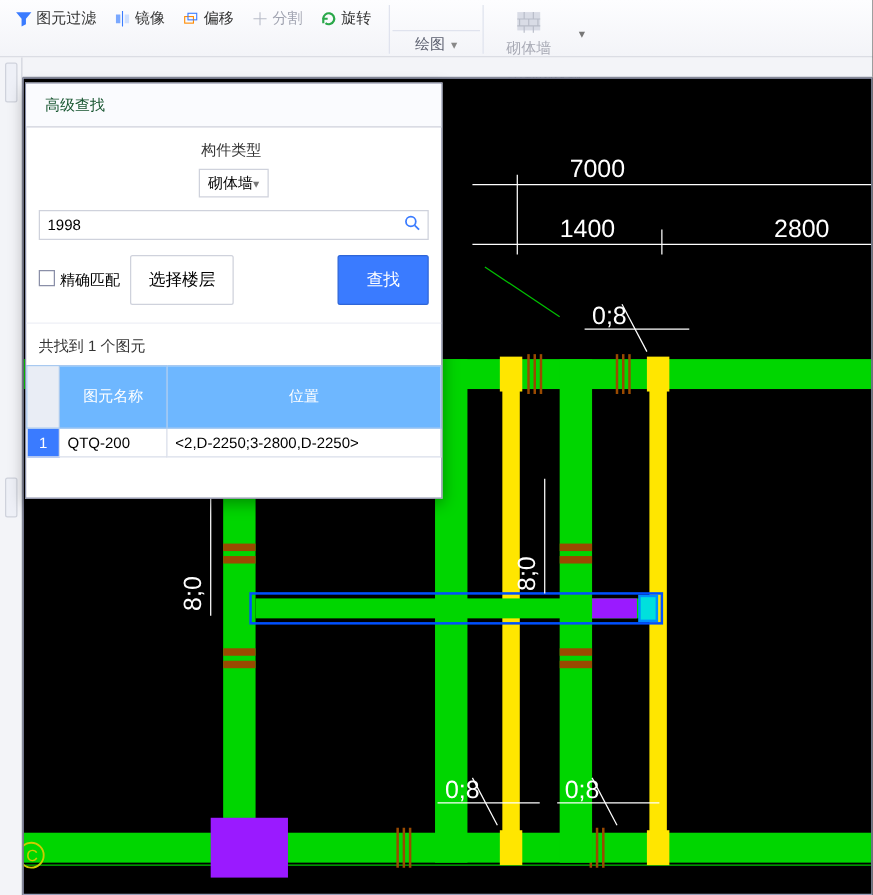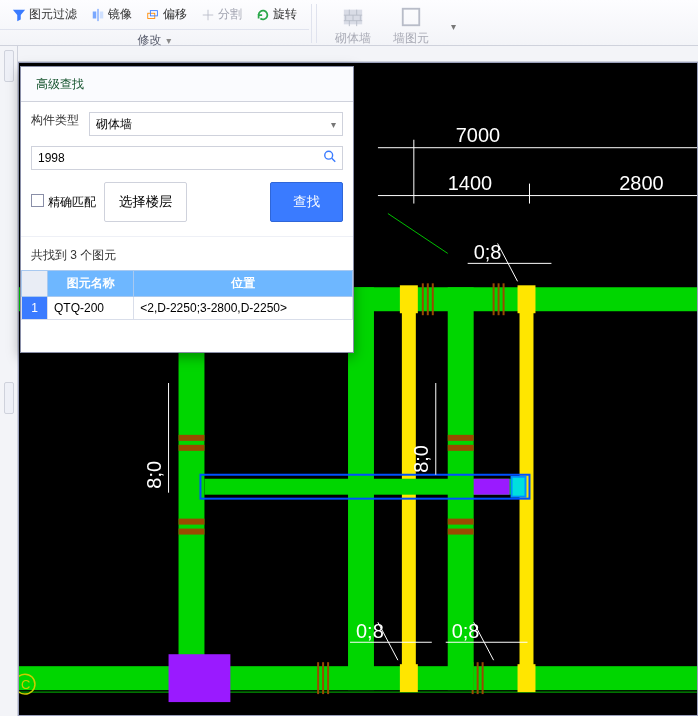--- a/index.html
+++ b/index.html
@@ -74,42 +74,42 @@
   .dlg-title { height:22px; background:linear-gradient(#f7f8fc,#eceef6);
     border-bottom:1px solid #cfd2dc; display:flex; align-items:center; justify-content:space-between;
     padding:0 4px 0 8px; font-size:12px; color:#333;
   }
   .dlg-close { width:18px; height:16px; display:flex; align-items:center;justify-content:center;
     border:1px solid #cfd2dc; background:#f8f8fb; cursor:pointer; font-size:11px; color:#666;}
   .dlg-body { padding:0; }
   .tabs { display:flex; border-bottom:1px solid #cfd2dc; background:#fafbfe; }
   .tab { padding:8px 14px; border:1px solid transparent; border-bottom:none; cursor:pointer; color:#14532d;}
   .tab.active { background:#fff; border-color:#cfd2dc; color:#1e6fff; border-radius:3px 3px 0 0; margin-bottom:-1px;}
-  .form-row { display:flex; gap:6px; padding:10px 10px 4px 10px; }
+  .form-row { display:flex; align-items:center; gap:6px; padding:10px 10px 4px 10px;flex-direction:column; }
   .form-row label { width:52px; color:#333; }
   .select, .text-input {
     flex:1; height:24px; border:1px solid #cfd2dc; padding:2px 6px; font-size:12px; background:#fff;
   }
   .select { display:flex; align-items:center; justify-content:space-between; cursor:pointer;}
   .caret { font-size:10px; color:#777; }
   .search-row { padding:6px 10px; position:relative;}
   .search-row .text-input { width:100%; padding-right:24px; }
   .search-row .mag {
     position:absolute; right:16px; top:50%; transform:translateY(-50%); color:#3a7bff; cursor:pointer;
   }
   .options-row { display:flex; align-items:center; gap:8px; padding:6px 10px 14px 10px;}
   .chk { display:flex; gap:4px; cursor:pointer;}
   .chk-box { width:13px;height:13px;border:1px solid #8a8fa8;}
   .btn {
     height:40px; padding:0 14px; border:1px solid #cfd2dc; background:#fff; cursor:pointer; border-radius:2px;
   }
   .btn.primary { background:#3a7bff; color:#fff; border-color:#2f66d8; padding:0 22px;}
   .results-hdr { padding:10px 10px 6px 10px; color:#333; border-top:1px solid #eef0f6;}
   .grid { width:100%; border-collapse:collapse; }
-  .grid th { background:#6eb7ff; color:#fff; font-weight:bold; padding:4px 6px; border:1px solid #a8c9f0;}
+  .grid th { background:#6eb7ff; color:#fff; font-weight:normal; padding:16px 6px; border:1px solid #a8c9f0;}
   .grid th.rownum { background:#e9edf5; width:26px;}
   .grid td { padding:4px 6px; border:1px solid #d9deea; }
   .grid td.rownum { background:#3a7bff; color:#fff; text-align:center; width:26px;}
   .grid tr.sel td:not(.rownum){ background:#fff;margin-top:32px; }
   .grid-wrap { padding:0 0 14px 0; }
   .spacer { height:18px; }
 </style>
 </head>
 <body>
 
@@ -154,48 +154,43 @@
       <div class="ribbon-item">
         <span class="ic">
           <svg viewBox="0 0 16 16">
               <path d="M3 8a5 5 0 1 1 2 4" fill="none" stroke="#2aa84a" stroke-width="2"></path>
               <path d="M3 12l0-4 4 0" fill="none" stroke="#2aa84a" stroke-width="2"></path>
             </svg>
         </span>
         <span>旋转</span>
       </div>
     </div>
+  </div>
+
+  <div class="ribbon-sep"></div>
+
+  <div class="ribbon-group" style="min-width:70px;">
+    <div class="ribbon-items" style="height:20px;"></div>
     <div class="ribbon-group-label">
-      <span>修改</span><span class="drop"> ▾</span>
+      <span>绘图</span><span class="drop"> ▾</span>
     </div>
   </div>
-
-  <div class="ribbon-sep"></div>
-
 
   <div class="ribbon-sep"></div>
 
   <div class="ribbon-group">
     <div class="ribbon-items">
       <div class="big-btn disabled">
         <span class="big-ic">
           <svg viewBox="0 0 24 24">
               <rect x="2" y="4" width="20" height="16" fill="#d9dce6"></rect>
               <path d="M2 10h20M2 16h20M8 4v6M16 4v6M4 10v6M12 10v6M20 10v6M8 16v6M16 16v6" stroke="#b8bcc8"></path>
             </svg>
         </span>
         <span>砌体墙</span>
-      </div>
-      <div class="big-btn disabled">
-        <span class="big-ic">
-          <svg viewBox="0 0 24 24">
-              <rect x="3" y="3" width="18" height="18" fill="none" stroke="#b8bcc8" stroke-width="2"></rect>
-            </svg>
-        </span>
-        <span>墙图元</span>
       </div>
       <div class="big-btn" style="justify-content:center;">
         <span style="font-size:10px;color:#777;">▾</span>
       </div>
     </div>
     <div class="ribbon-group-label">识别砌体墙</div>
   </div>
 </div>
 
 <div class="top-rail"></div>
@@ -312,21 +307,21 @@
     <div class="options-row">
       <div class="chk">
         <span class="chk-box"></span>
         <span>精确匹配</span>
       </div>
       <button class="btn">选择楼层</button>
       <div style="flex:1"></div>
       <button class="btn primary">查找</button>
     </div>
 
-    <div class="results-hdr">共找到 3 个图元</div>
+    <div class="results-hdr">共找到 1 个图元</div>
     <div class="grid-wrap">
       <table class="grid">
         <thead>
           <tr>
             <th class="rownum"></th>
             <th>图元名称</th>
             <th>位置</th>
           </tr>
         </thead>
         <tbody>

